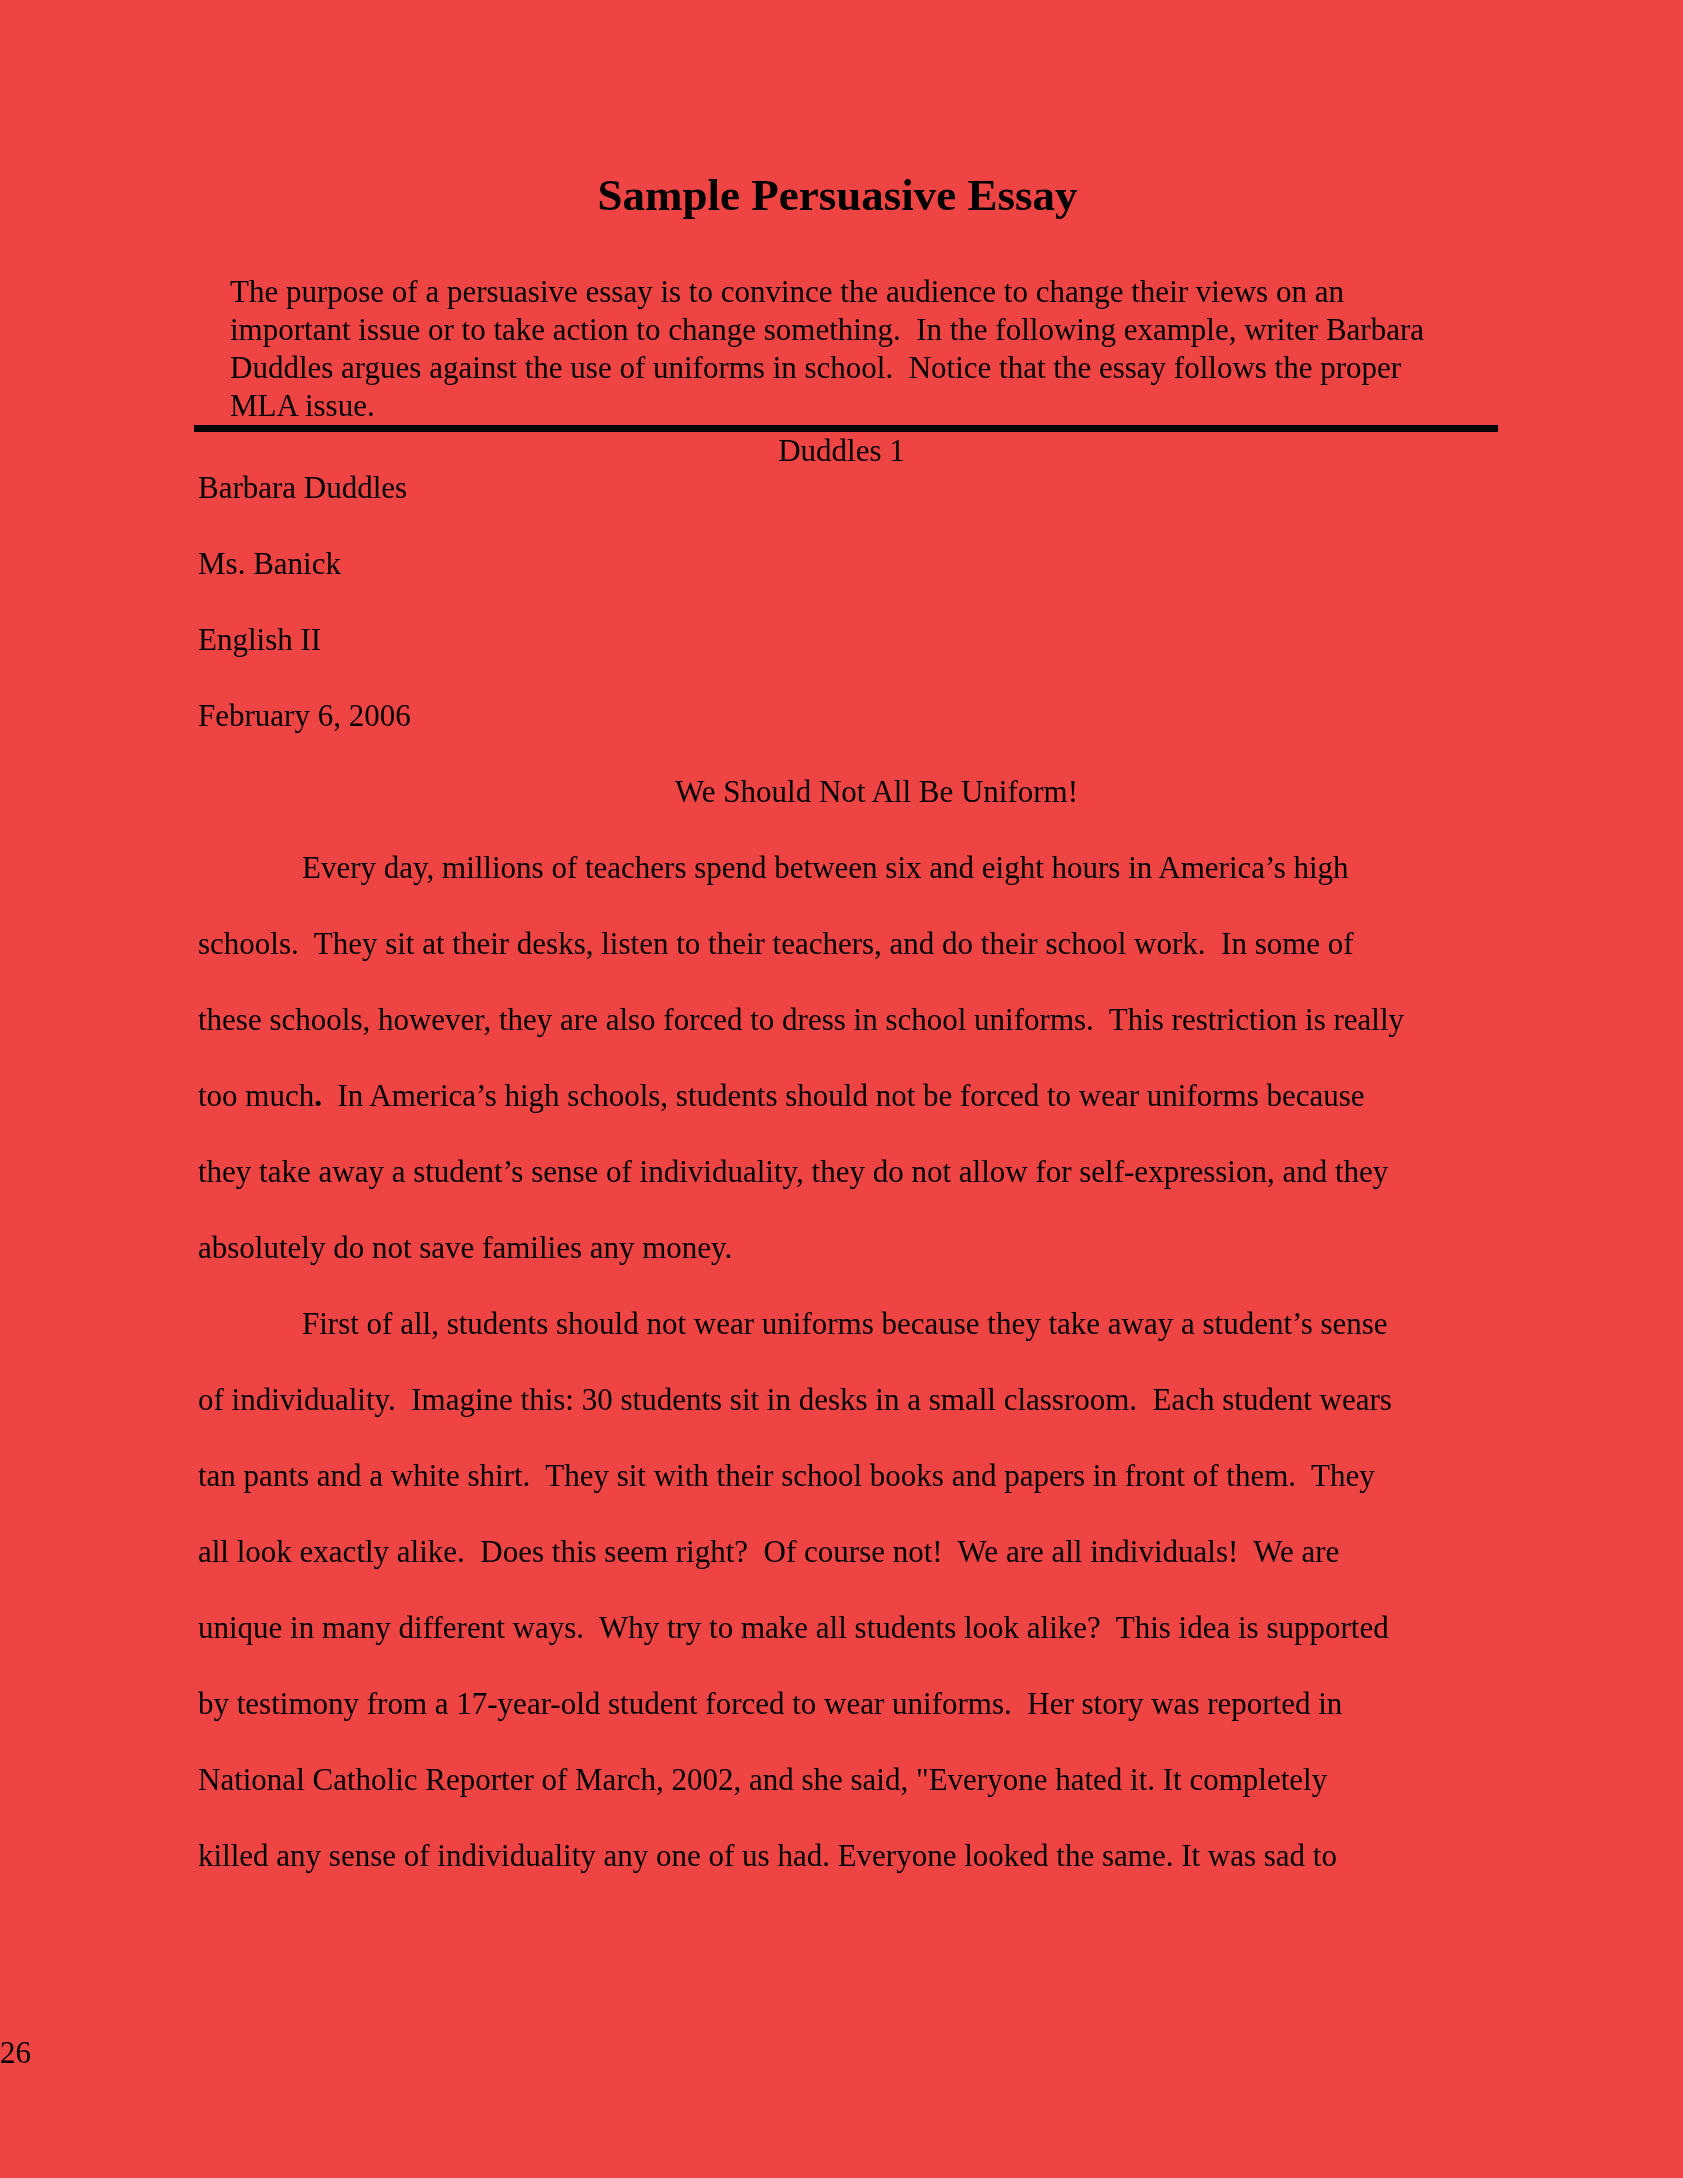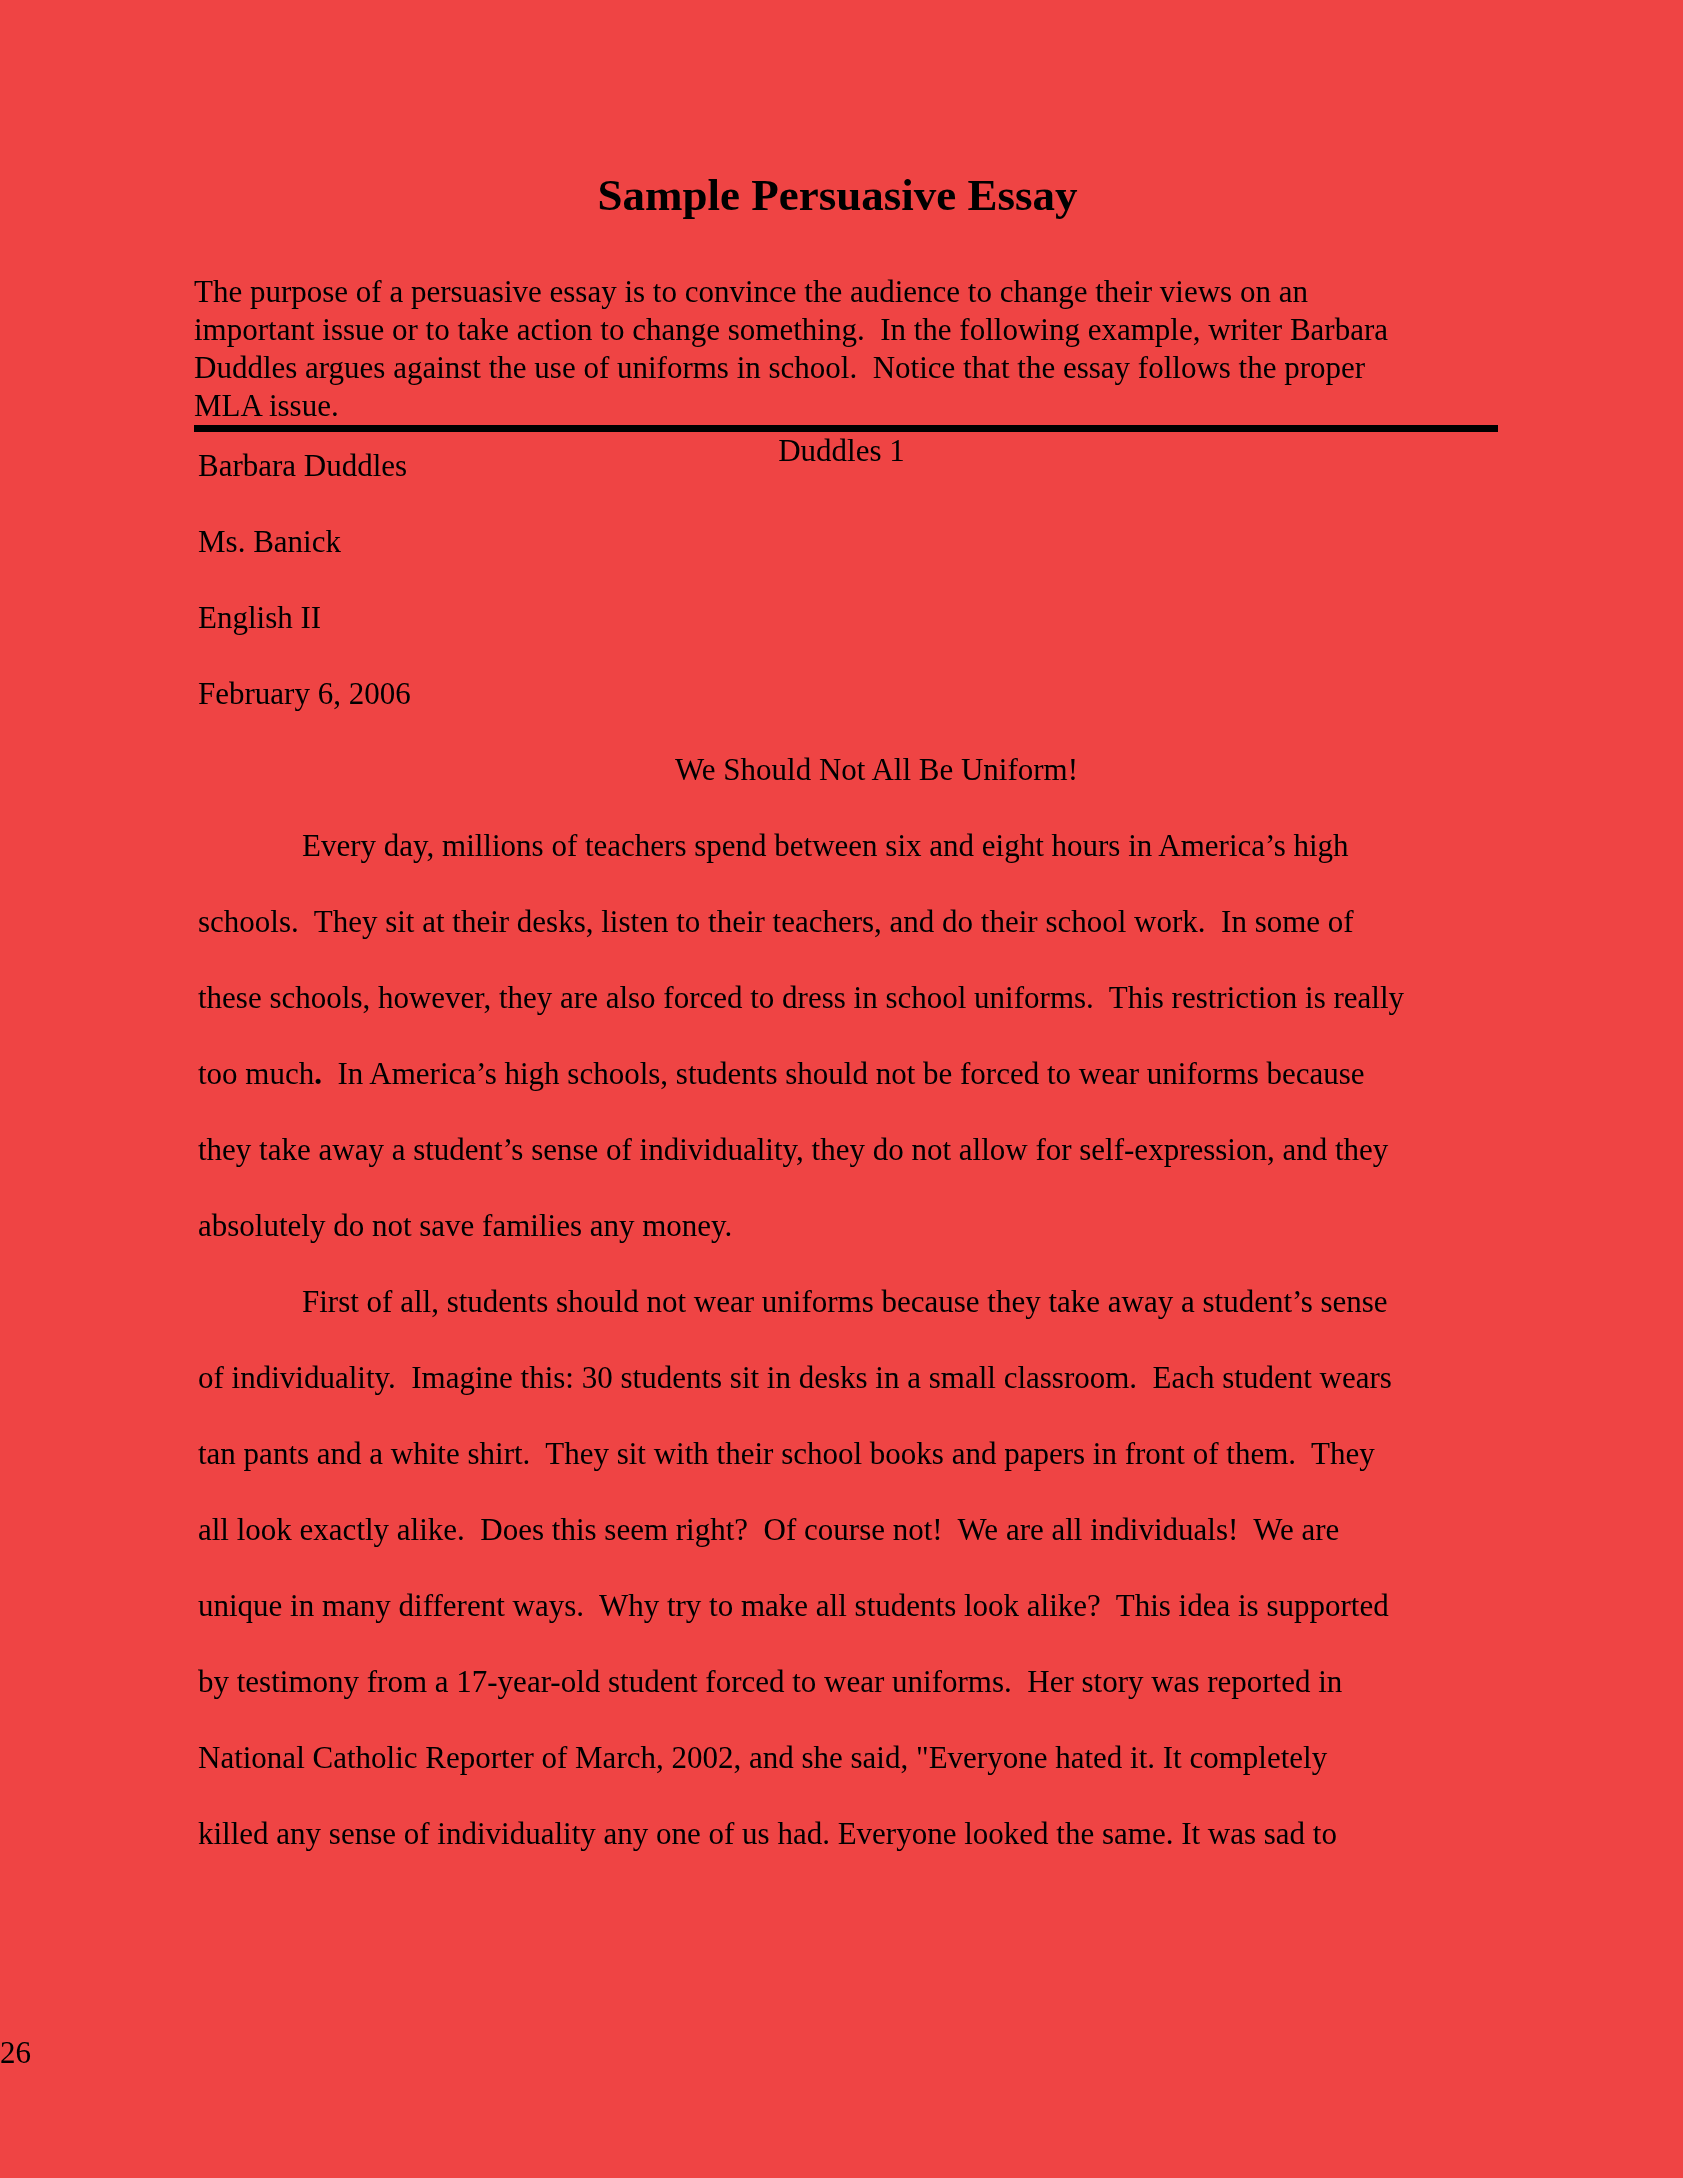--- a/index.html
+++ b/index.html
@@ -23,42 +23,42 @@
     font-weight: bold;
     white-space: pre;
   }
   .intro {
     position: absolute;
     top: 273px;
     left: 194px;
     font-size: 31px;
     line-height: 38px;
   }
-  .intro .iline { white-space: pre; }
+  .intro .iline { white-space: pre; margin-left: 36px; }
   .rule {
     position: absolute;
     top: 425px;
     left: 194px;
     width: 1304px;
     height: 7px;
     background: #000000;
   }
   .running-head {
     position: absolute;
     top: 433px;
     left: 198px;
     width: 1287px;
     text-align: center;
     font-size: 31px;
     line-height: 36px;
     white-space: pre;
   }
   .essay-body {
     position: absolute;
-    top: 428px;
+    top: 450px;
     left: 198px;
     width: 1307px;
     font-size: 31px;
     line-height: 76px;
   }
   .essay-body .bline { white-space: pre; }
   .essay-body .essay-title-line { padding-left: 477px; }
   .essay-body .indent { padding-left: 104px; }
   .bold-period { font-weight: bold; }
   .italic { }

